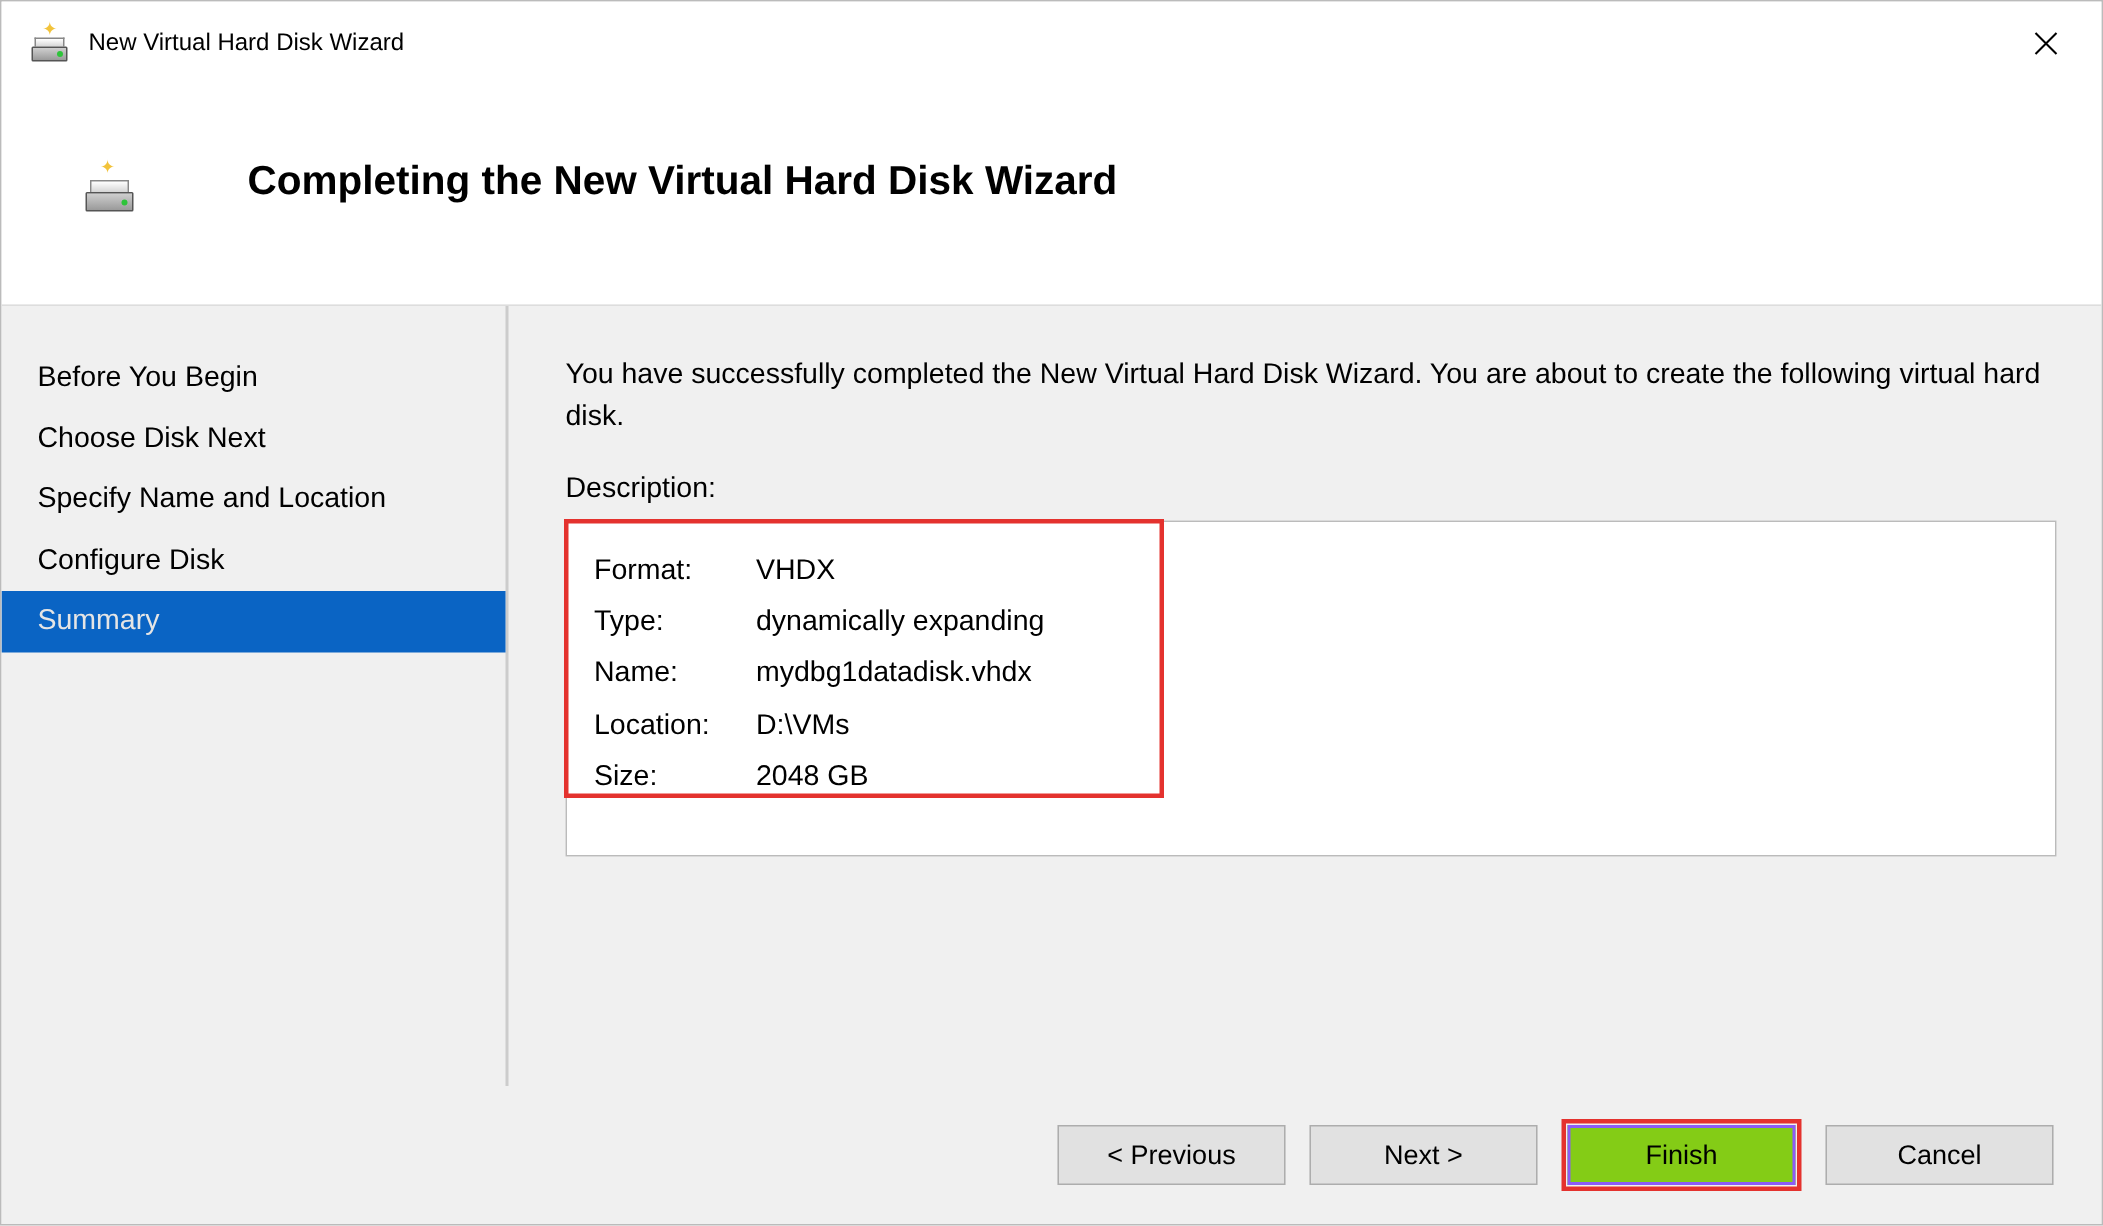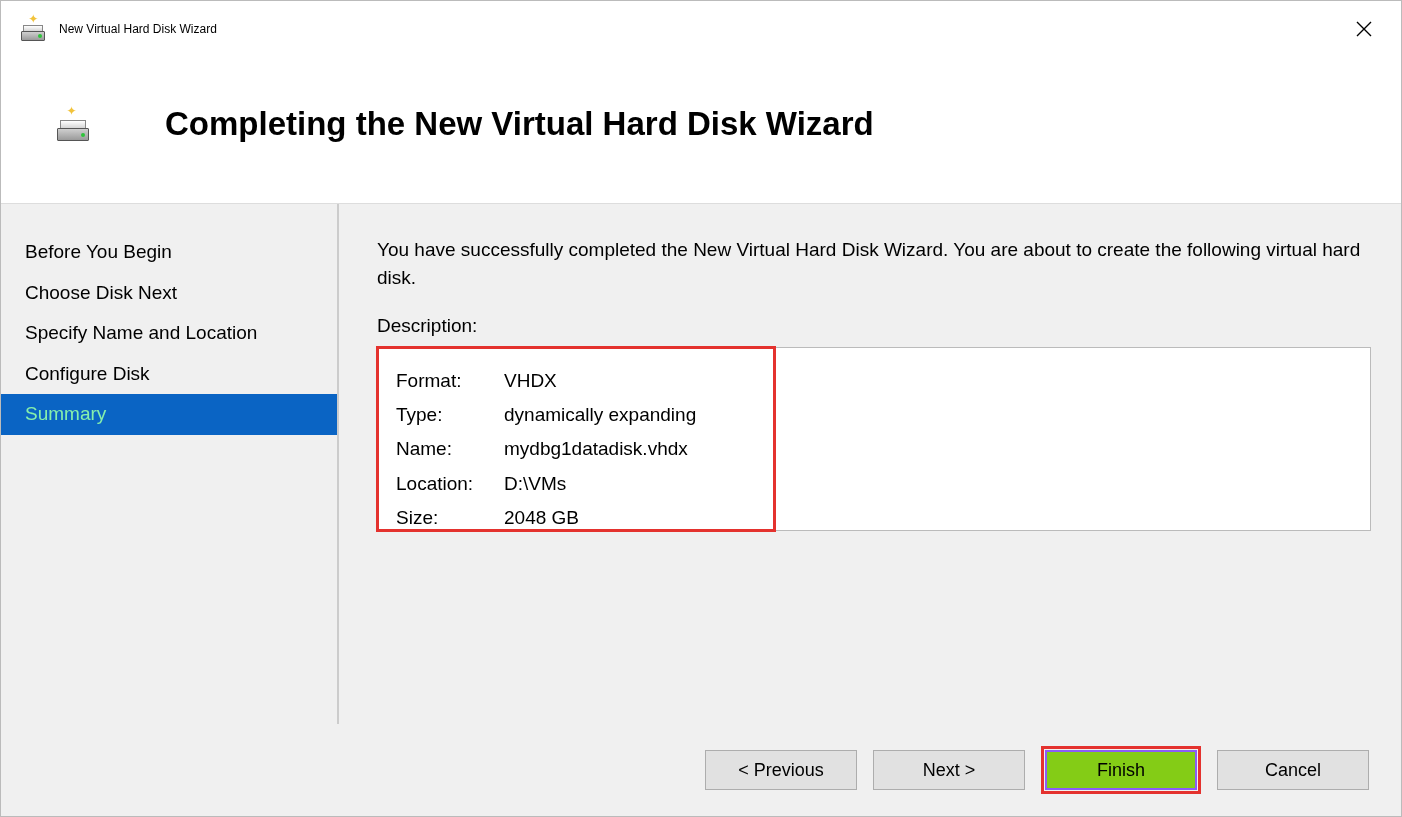--- a/index.html
+++ b/index.html
@@ -19,41 +19,41 @@
     align-items: center;
     height: 56px;
     padding: 0 14px 0 20px;
     background: #fff;
   }
   .titlebar .app-icon {
     width: 24px; height: 24px; margin-right: 14px;
     position: relative;
   }
   .titlebar .title {
-    font-size: 12px;
+    font-size: 16px;
     flex: 1;
   }
   .close-btn {
     width: 46px; height: 32px;
     display: flex; align-items: center; justify-content: center;
     cursor: pointer;
   }
   .close-btn svg { width: 16px; height: 16px; }
   .header-band {
     height: 146px;
     background: #fff;
     padding: 48px 40px 0 56px;
     display: flex;
     align-items: flex-start;
   }
   .header-band .hdr-icon {
     width: 32px; height: 32px; margin-right: 76px; margin-top: 4px;
   }
   .header-band .hdr-title {
-    font-size: 33px;
+    font-size: 27px;
     font-weight: 700;
   }
   .content-area {
     display: flex;
     height: 521px;
     background: #f0f0f0;
     border-top: 1px solid #ddd;
   }
   .sidebar {
     width: 338px;
@@ -61,38 +61,38 @@
     padding: 28px 0 0 0;
   }
   .sidebar-item {
     padding: 7px 16px 7px 24px;
     font-size: 19px;
     cursor: pointer;
     line-height: 1.4;
   }
   .sidebar-item.active {
     background: #0a64c4;
-    color: #86efac;
+    color: #e5e5e5;
   }
   .main {
     flex: 1;
     padding: 32px 30px 0 38px;
     font-size: 19px;
   }
   .intro {
     line-height: 1.45;
     margin-bottom: 24px;
   }
   .desc-label {
     margin-bottom: 10px;
   }
   .desc-box {
     border: 1px solid #bbb;
     background: #fff;
-    height: 184px;
+    height: 224px;
     position: relative;
     padding: 16px 18px 10px 18px;
     margin-bottom: 30px;
   }
   .highlight {
     position: absolute;
     top: -2px; left: -2px;
     width: 400px;
     height: 186px;
     border: 3px solid #e4322e;

